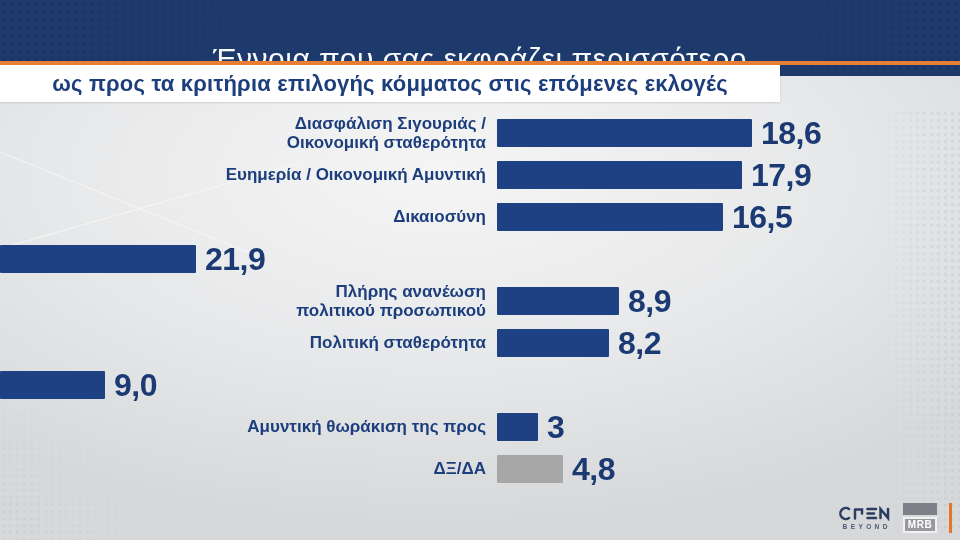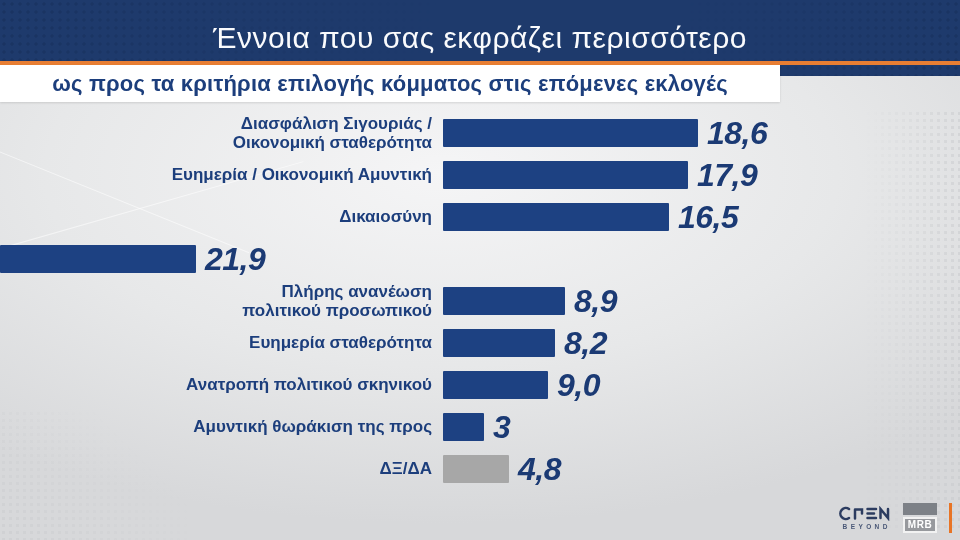--- a/index.html
+++ b/index.html
@@ -4,21 +4,21 @@
 <style>
   html,body{margin:0;padding:0;background:#222;}
   .stage{
     position:relative;width:960px;height:540px;overflow:hidden;
     font-family:"Liberation Sans","DejaVu Sans",sans-serif;
     background:radial-gradient(ellipse 75% 65% at 46% 32%, #f5f5f6 0%, #e7e8e9 55%, #d7d8da 100%);
   }
   
   .header{
     position:absolute;top:0;left:0;width:960px;height:76px;
-    background:#1e3a6c;display:flex;align-items:center;justify-content:center;
+    background:#1e3a6c;display:flex;align-items:flex-end;justify-content:center;
   }
   .header::before{
     content:"";position:absolute;inset:0;
     background:radial-gradient(circle,#152c55 1.5px,transparent 1.7px) 0 0/8px 8px;
     opacity:.45;
     -webkit-mask-image:linear-gradient(105deg,#000 0%,transparent 45%,transparent 70%,#000 100%);
             mask-image:linear-gradient(105deg,#000 0%,transparent 45%,transparent 70%,#000 100%);
   }
   .title{
     position:relative;color:#fafbfd;font-size:30px;font-weight:300;
@@ -52,27 +52,27 @@
   .diag-line{position:absolute;height:1px;background:rgba(255,255,255,.55);}
   .diag-1{width:340px;left:-30px;top:208px;transform:rotate(-16deg);}
   .diag-2{width:300px;left:-40px;top:196px;transform:rotate(22deg);}
   
   .chart{
     position:absolute;top:102px;left:0;width:960px;height:438px;
     padding-top:10px;box-sizing:border-box;
   }
   .row{display:flex;align-items:center;height:42px;}
   .label{
-    width:443px;box-sizing:border-box;padding-right:11px;
+    width:497px;box-sizing:border-box;padding-right:11px;
     text-align:right;color:#1c3e7c;font-size:17px;font-weight:bold;line-height:1.12;
   }
   .bar{height:28px;flex:0 0 auto;border-radius:1px;}
   .value{
     margin-left:9px;color:#1b3a74;font-size:32px;font-weight:bold;
-    letter-spacing:-.5px;line-height:1;font-style:italic;
+    letter-spacing:-.5px;line-height:1;
   }
   
   .footer{
     position:absolute;right:8px;bottom:7px;display:flex;align-items:center;gap:11px;
   }
   .open-logo{display:flex;flex-direction:column;align-items:center;}
   .open-glyphs{display:block;}
   .open-beyond{
     margin-top:2px;color:#4a5877;font-size:6.5px;font-weight:bold;
     letter-spacing:3.4px;text-indent:3.4px;
@@ -126,26 +126,25 @@
         <div class="row">
           <div class="bar" style="width: 196px; background: rgb(29, 65, 130);"></div>
           <div class="value">21,9</div>
         </div>
         <div class="row">
           <div class="label">Πλήρης ανανέωση<br>πολιτικού προσωπικού</div>
           <div class="bar" style="width: 122px; background: rgb(29, 65, 130);"></div>
           <div class="value">8,9</div>
         </div>
         <div class="row">
-          <div class="label">Ευημερία σταθερότητα</div>
+          <div class="label">Πολιτική σταθερότητα</div>
           <div class="bar" style="width: 112px; background: rgb(29, 65, 130);"></div>
           <div class="value">8,2</div>
         </div>
         <div class="row">
-          <div class="label">Ανατροπή πολιτικού σκηνικού</div>
           <div class="bar" style="width: 105px; background: rgb(29, 65, 130);"></div>
           <div class="value">9,0</div>
         </div>
         <div class="row">
           <div class="label">Αμυντική θωράκιση της προς</div>
           <div class="bar" style="width: 41px; background: rgb(29, 65, 130);"></div>
           <div class="value">3</div>
         </div>
         <div class="row">
           <div class="label">ΔΞ/ΔΑ</div>

